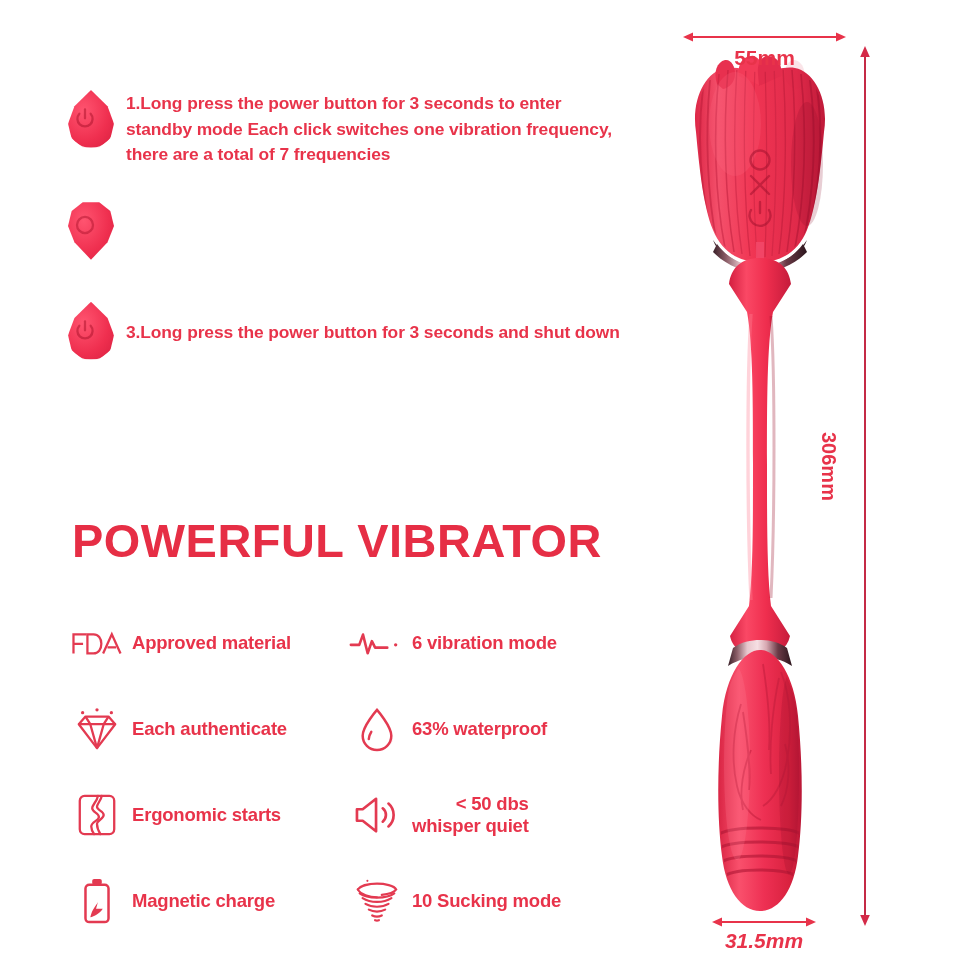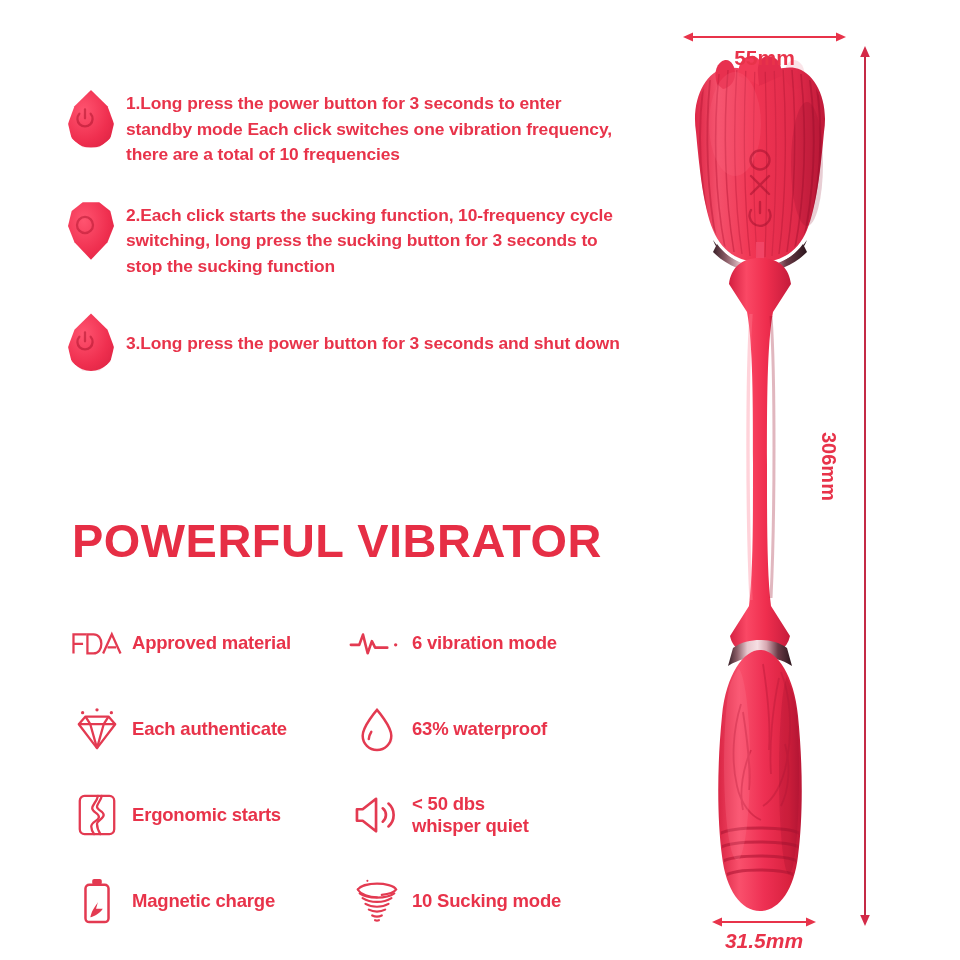--- a/index.html
+++ b/index.html
@@ -111,20 +111,21 @@
     top: 600px;
     width: 570px;
     display: grid;
     grid-template-columns: 280px 290px;
     grid-auto-rows: 86px;
     column-gap: 0px;
   }
   .feat {
     display: flex;
     align-items: center;
+    text-align: right;
   }
   .feat-icon {
     width: 62px;
     flex: 0 0 62px;
     height: 56px;
     display: flex;
     align-items: center;
     justify-content: center;
     color: #e33a51;
   }
@@ -214,33 +215,32 @@
     <div class="instr-row">
       <div class="instr-icon">
         <div class="drop-icon"></div>
         <div class="glyph-power">
           <svg width="26" height="26" viewBox="0 0 24 24" fill="none" stroke="rgba(175,20,45,0.55)" stroke-width="2.1" stroke-linecap="round">
             <path d="M6.8 7.2a7 7 0 1 0 10.4 0"></path>
             <line x1="12" y1="3.2" x2="12" y2="11.4"></line>
           </svg>
         </div>
       </div>
-      <div class="instr-text">1.Long press the power button for 3 seconds to enter standby mode Each click switches one vibration frequency, there are a total of 10 frequencies</div>
+      <div class="instr-text">1.Long press the power button for 3 seconds to enter standby mode Each click switches one vibration frequency, there are a total of 7 frequencies</div>
     </div>
 
     <div class="instr-row">
       <div class="instr-icon">
         <div class="pin-icon"></div>
         <div class="glyph-circle">
           <svg width="26" height="26" viewBox="0 0 24 24" fill="none" stroke="rgba(175,20,45,0.5)" stroke-width="2.1">
             <circle cx="12" cy="12" r="7.4"></circle>
           </svg>
         </div>
       </div>
-      <div class="instr-text">2.Each click starts the sucking function, 10-frequency cycle switching, long press the sucking button for 3 seconds to stop the sucking function</div>
     </div>
 
     <div class="instr-row single">
       <div class="instr-icon">
         <div class="drop-icon"></div>
         <div class="glyph-power">
           <svg width="26" height="26" viewBox="0 0 24 24" fill="none" stroke="rgba(175,20,45,0.55)" stroke-width="2.1" stroke-linecap="round">
             <path d="M6.8 7.2a7 7 0 1 0 10.4 0"></path>
             <line x1="12" y1="3.2" x2="12" y2="11.4"></line>
           </svg>

